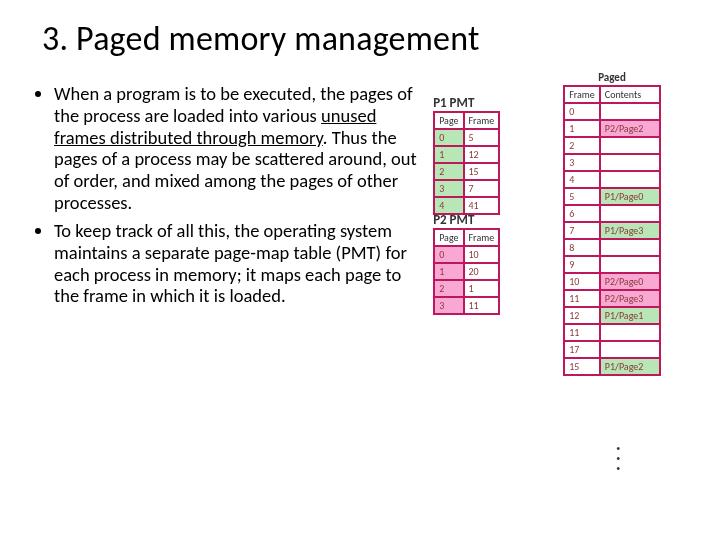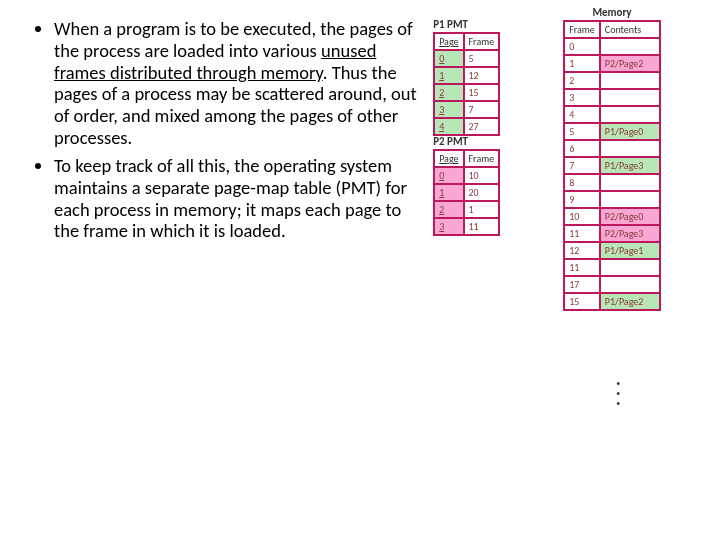--- a/index.html
+++ b/index.html
@@ -49,44 +49,46 @@
   .tbl td, .tbl th {
     border: 2px solid #be185d;
     text-align: left;
     padding: 1px 4px;
     height: 15px;
     font-weight: 400;
     margin-top: 44px;
   }
   .tbl th { color: #333; font-weight: 400; }
   .tbltitle {
-    font-size: 11px;
+    font-size: 13px;
     color: #333;
     margin-bottom: 1px;
     font-weight: 700;
+    margin-top: 12px;
   }
   .pmt { position: absolute; }
   .pmt1 { left: 0; top: 0; }
   .pmt2 { left: 0; top: 117px; }
   .mem { left: 130px; top: -12px; }
 
   .p1h { background: #b9e6b7; }
   .p2h { background: #f9a8d4; }
   .memcell { width: 60px; }
   .framecell { width: 28px; }
-  .pagecell { width: 28px; text-decoration: underline; }
+  .pagecell { width: 28px; }
 
   .memtitle { font-size: 11px; font-weight:700; color:#333; text-align:center; margin-bottom:1px; }
 
   .dots { position:absolute; left:180px; top:360px; font-size:8px; line-height:10px; color:#333; text-align:center; width:10px;}
 </style>
 </head>
 <body>
 
 <div class="slide">
+  <h1>3. Paged memory management</h1>
 
   <div class="content">
     <div class="textcol">
       <ul>
         <li>
           <span>When a program is to be executed, the pages of the process are loaded into various </span><span class="u">unused frames distributed through memory</span><span>. Thus the pages of a process may be scattered around, out of order, and mixed among the pages of other processes.</span>
         </li>
         <li>
           <span>To keep track of all this, the operating system maintains a separate  </span><span class="b">page-map table (PMT)</span><span> for each process in memory; it maps each page to the frame in which it is loaded.</span>
         </li>
@@ -116,21 +118,21 @@
               <tr>
                 <td class="pagecell p1h">2</td>
                 <td class="framecell">15</td>
               </tr>
               <tr>
                 <td class="pagecell p1h">3</td>
                 <td class="framecell">7</td>
               </tr>
               <tr>
                 <td class="pagecell p1h">4</td>
-                <td class="framecell">27</td>
+                <td class="framecell">41</td>
               </tr>
             </tbody>
         </table>
       </div>
 
       <div class="pmt pmt2">
         <div class="tbltitle">P2 PMT</div>
         <table class="tbl">
           <tbody>
               <tr>
@@ -153,21 +155,21 @@
               </tr>
               <tr>
                 <td class="pagecell p2h">3</td>
                 <td class="framecell">11</td>
               </tr>
             </tbody>
         </table>
       </div>
 
       <div class="pmt mem">
-        <div class="memtitle">Memory</div>
+        <div class="memtitle">Paged</div>
         <table class="tbl">
           <tbody>
               <tr>
             <th class="framecell">Frame</th>
             <th class="memcell">Contents</th>
           </tr>
           </tbody>
             <tbody id="membody">
               <tr>
                 <td class="framecell">0</td>

